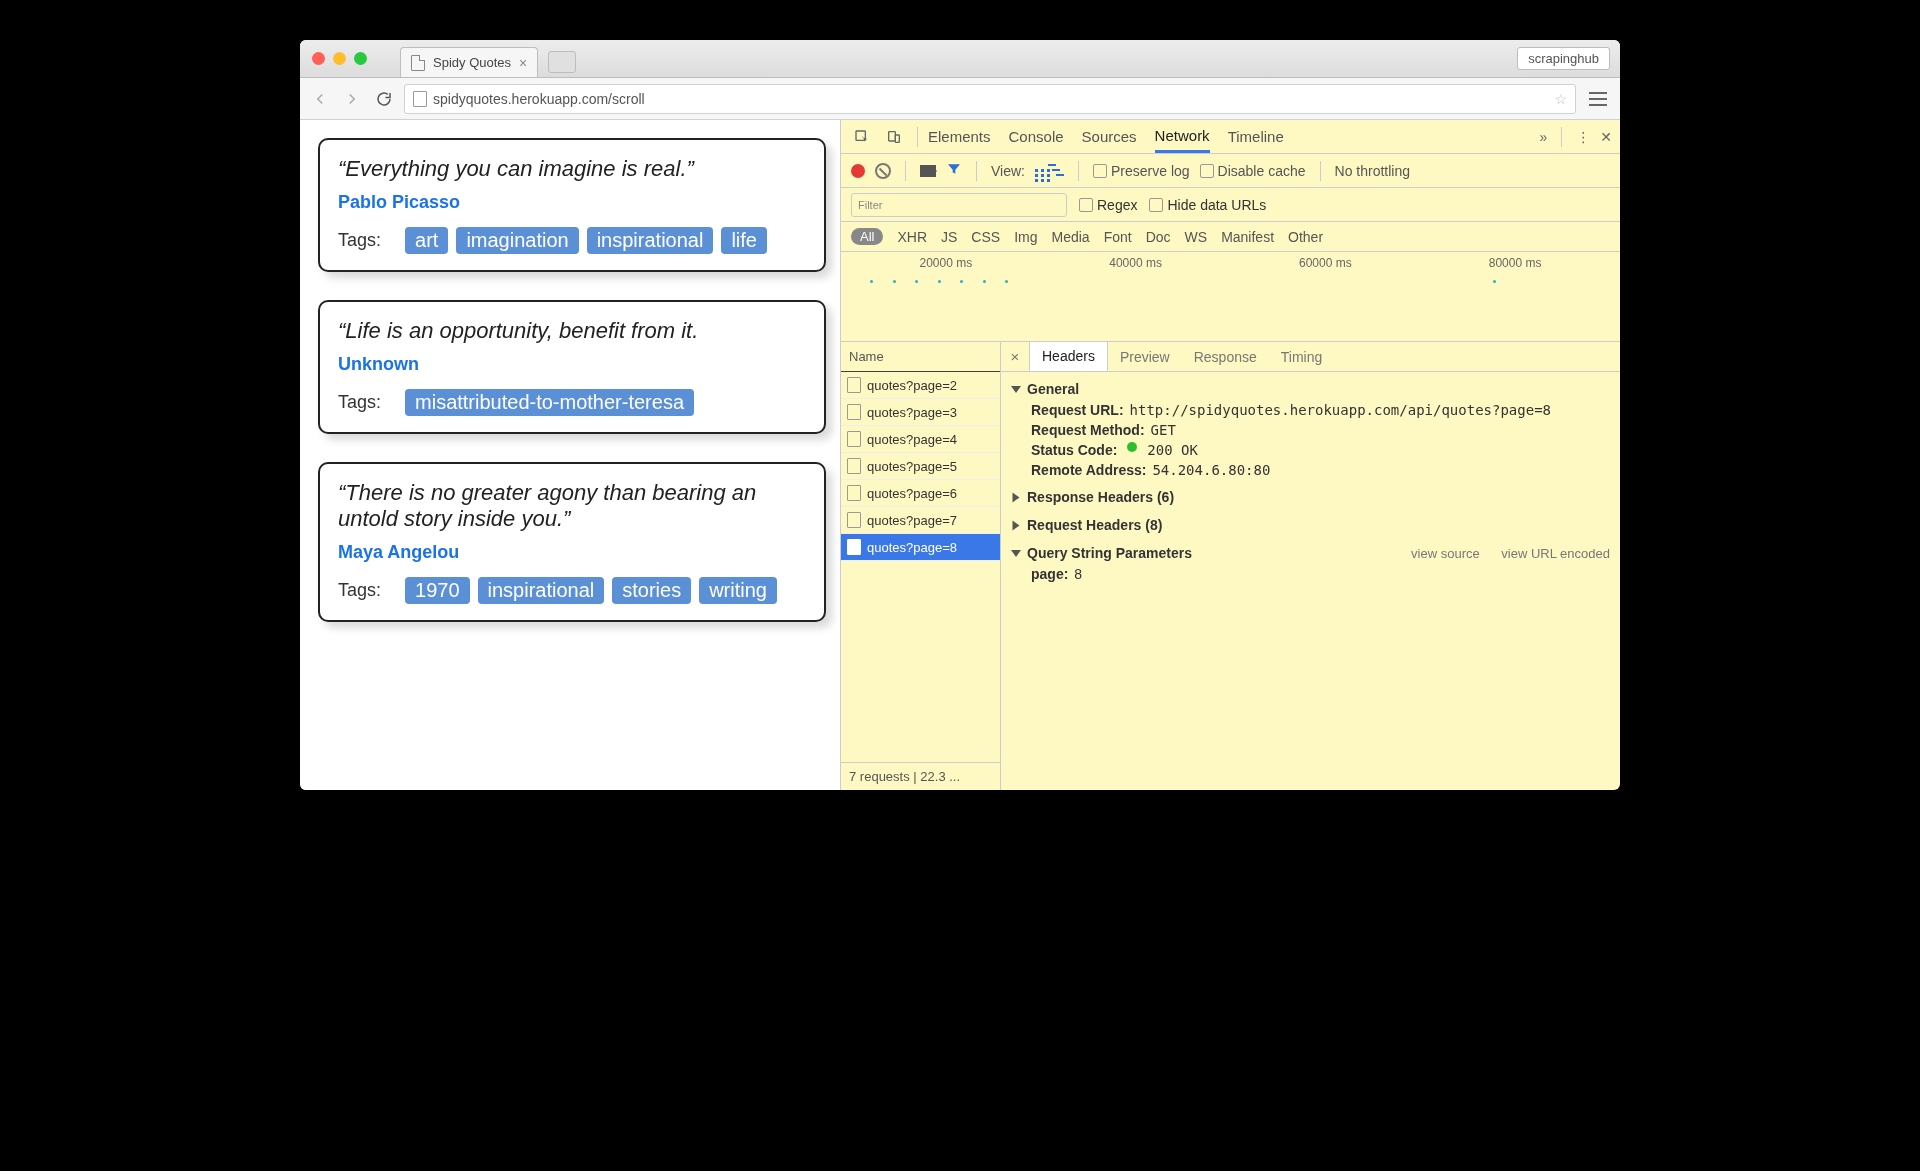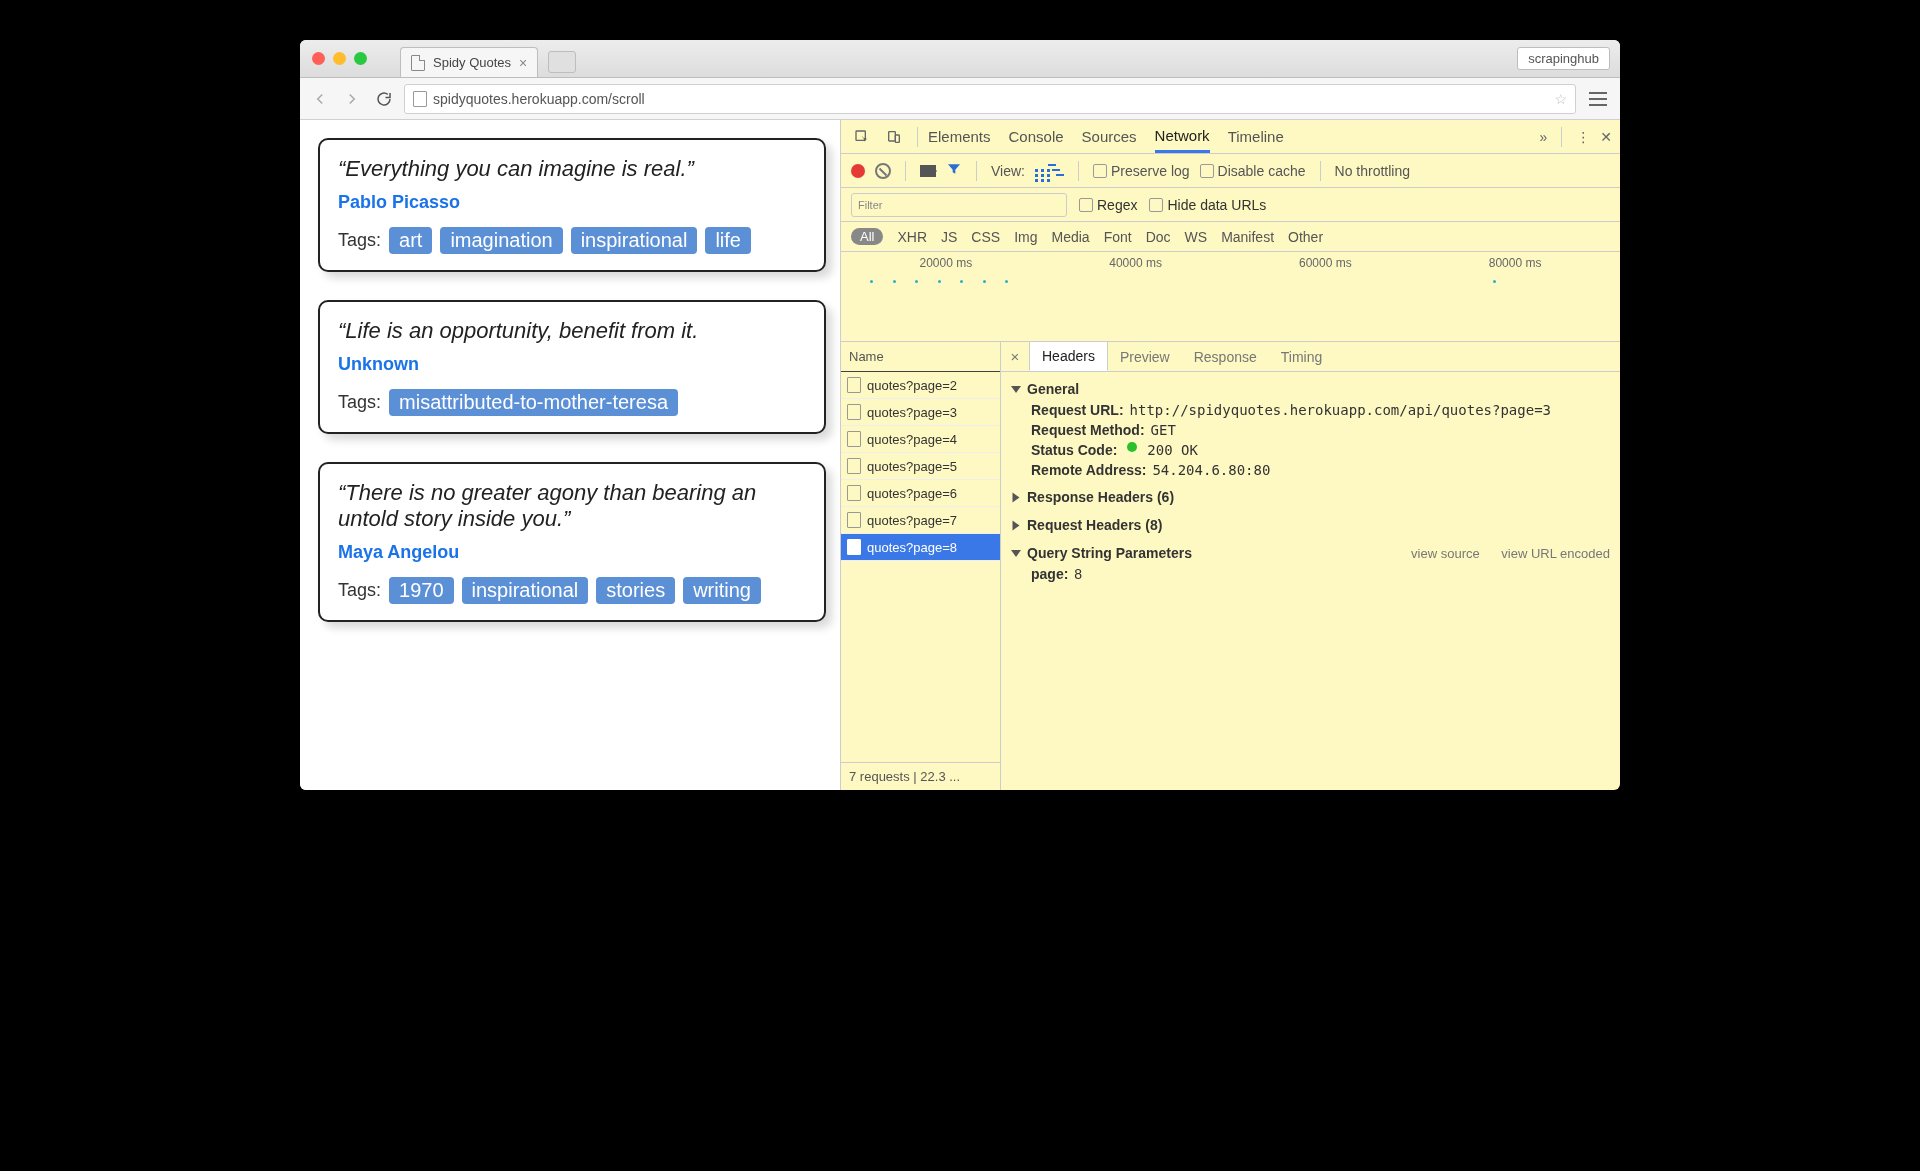--- a/index.html
+++ b/index.html
@@ -44,21 +44,21 @@
   .hamburger span{width:18px;height:2px;background:#666;}
   
   .content{flex:1;display:flex;overflow:hidden;}
   .page{flex:0 0 540px;background:#fff;overflow-y:auto;padding:18px 14px 18px 18px;}
   .page::-webkit-scrollbar{width:14px}
   .page::-webkit-scrollbar-thumb{background:#c6c6c6;border-radius:7px;border:3px solid #fff;}
   .card{border:2px solid #222;border-radius:10px;padding:16px 18px;margin-bottom:28px;box-shadow:6px 6px 8px rgba(0,0,0,.15);}
   .quote{font-style:italic;font-size:22px;color:#222;margin:0 0 10px;}
   .author{color:var(--blue);font-weight:700;font-size:18px;margin:0 0 14px;}
   .tags{font-size:18px;color:#333;display:flex;flex-wrap:wrap;align-items:center;gap:8px;}
-  .tags .lbl{margin-right:0;}
+  .tags .lbl{margin-right:16px;}
   .tag{background:var(--tagblue);color:#fff;border-radius:4px;padding:2px 10px;font-size:20px;}
   
   .dt{flex:1;display:flex;flex-direction:column;border-left:1px solid #ccc;min-width:0;}
   .dt-top{height:34px;border-bottom:1px solid #ccc;display:flex;align-items:center;padding:0 8px;gap:6px;}
   .dt-ico{width:26px;height:26px;display:flex;align-items:center;justify-content:center;color:#666;}
   .dt-ico svg{width:16px;height:16px}
   .dt-sep{width:1px;height:20px;background:#ccc;margin:0 4px;}
   .dt-tabs{display:flex;gap:18px;font-size:15px;color:#555;align-items:center;height:100%;}
   .dt-tab{height:100%;display:flex;align-items:center;cursor:default;}
   .dt-tab.active{color:#222;border-bottom:3px solid var(--tabblue);}
@@ -343,21 +343,21 @@
                 <div class="dtab">Timing</div>
               </div>
             <div class="dbody">
               <div class="sect">
                 <div class="shdr">
                     <span class="tri"></span>
                     <span>General</span>
                   </div>
                 <div class="kv">
                     <span class="k">Request URL:</span>
-                    <span class="mono">http://spidyquotes.herokuapp.com/api/quotes?page=3</span>
+                    <span class="mono">http://spidyquotes.herokuapp.com/api/quotes?page=8</span>
                   </div>
                 <div class="kv">
                     <span class="k">Request Method:</span>
                     <span class="mono">GET</span>
                   </div>
                 <div class="kv">
                     <span class="k">Status Code:</span>
                     <span class="status-dot"></span>
                     <span class="mono">200 OK</span>
                   </div>

